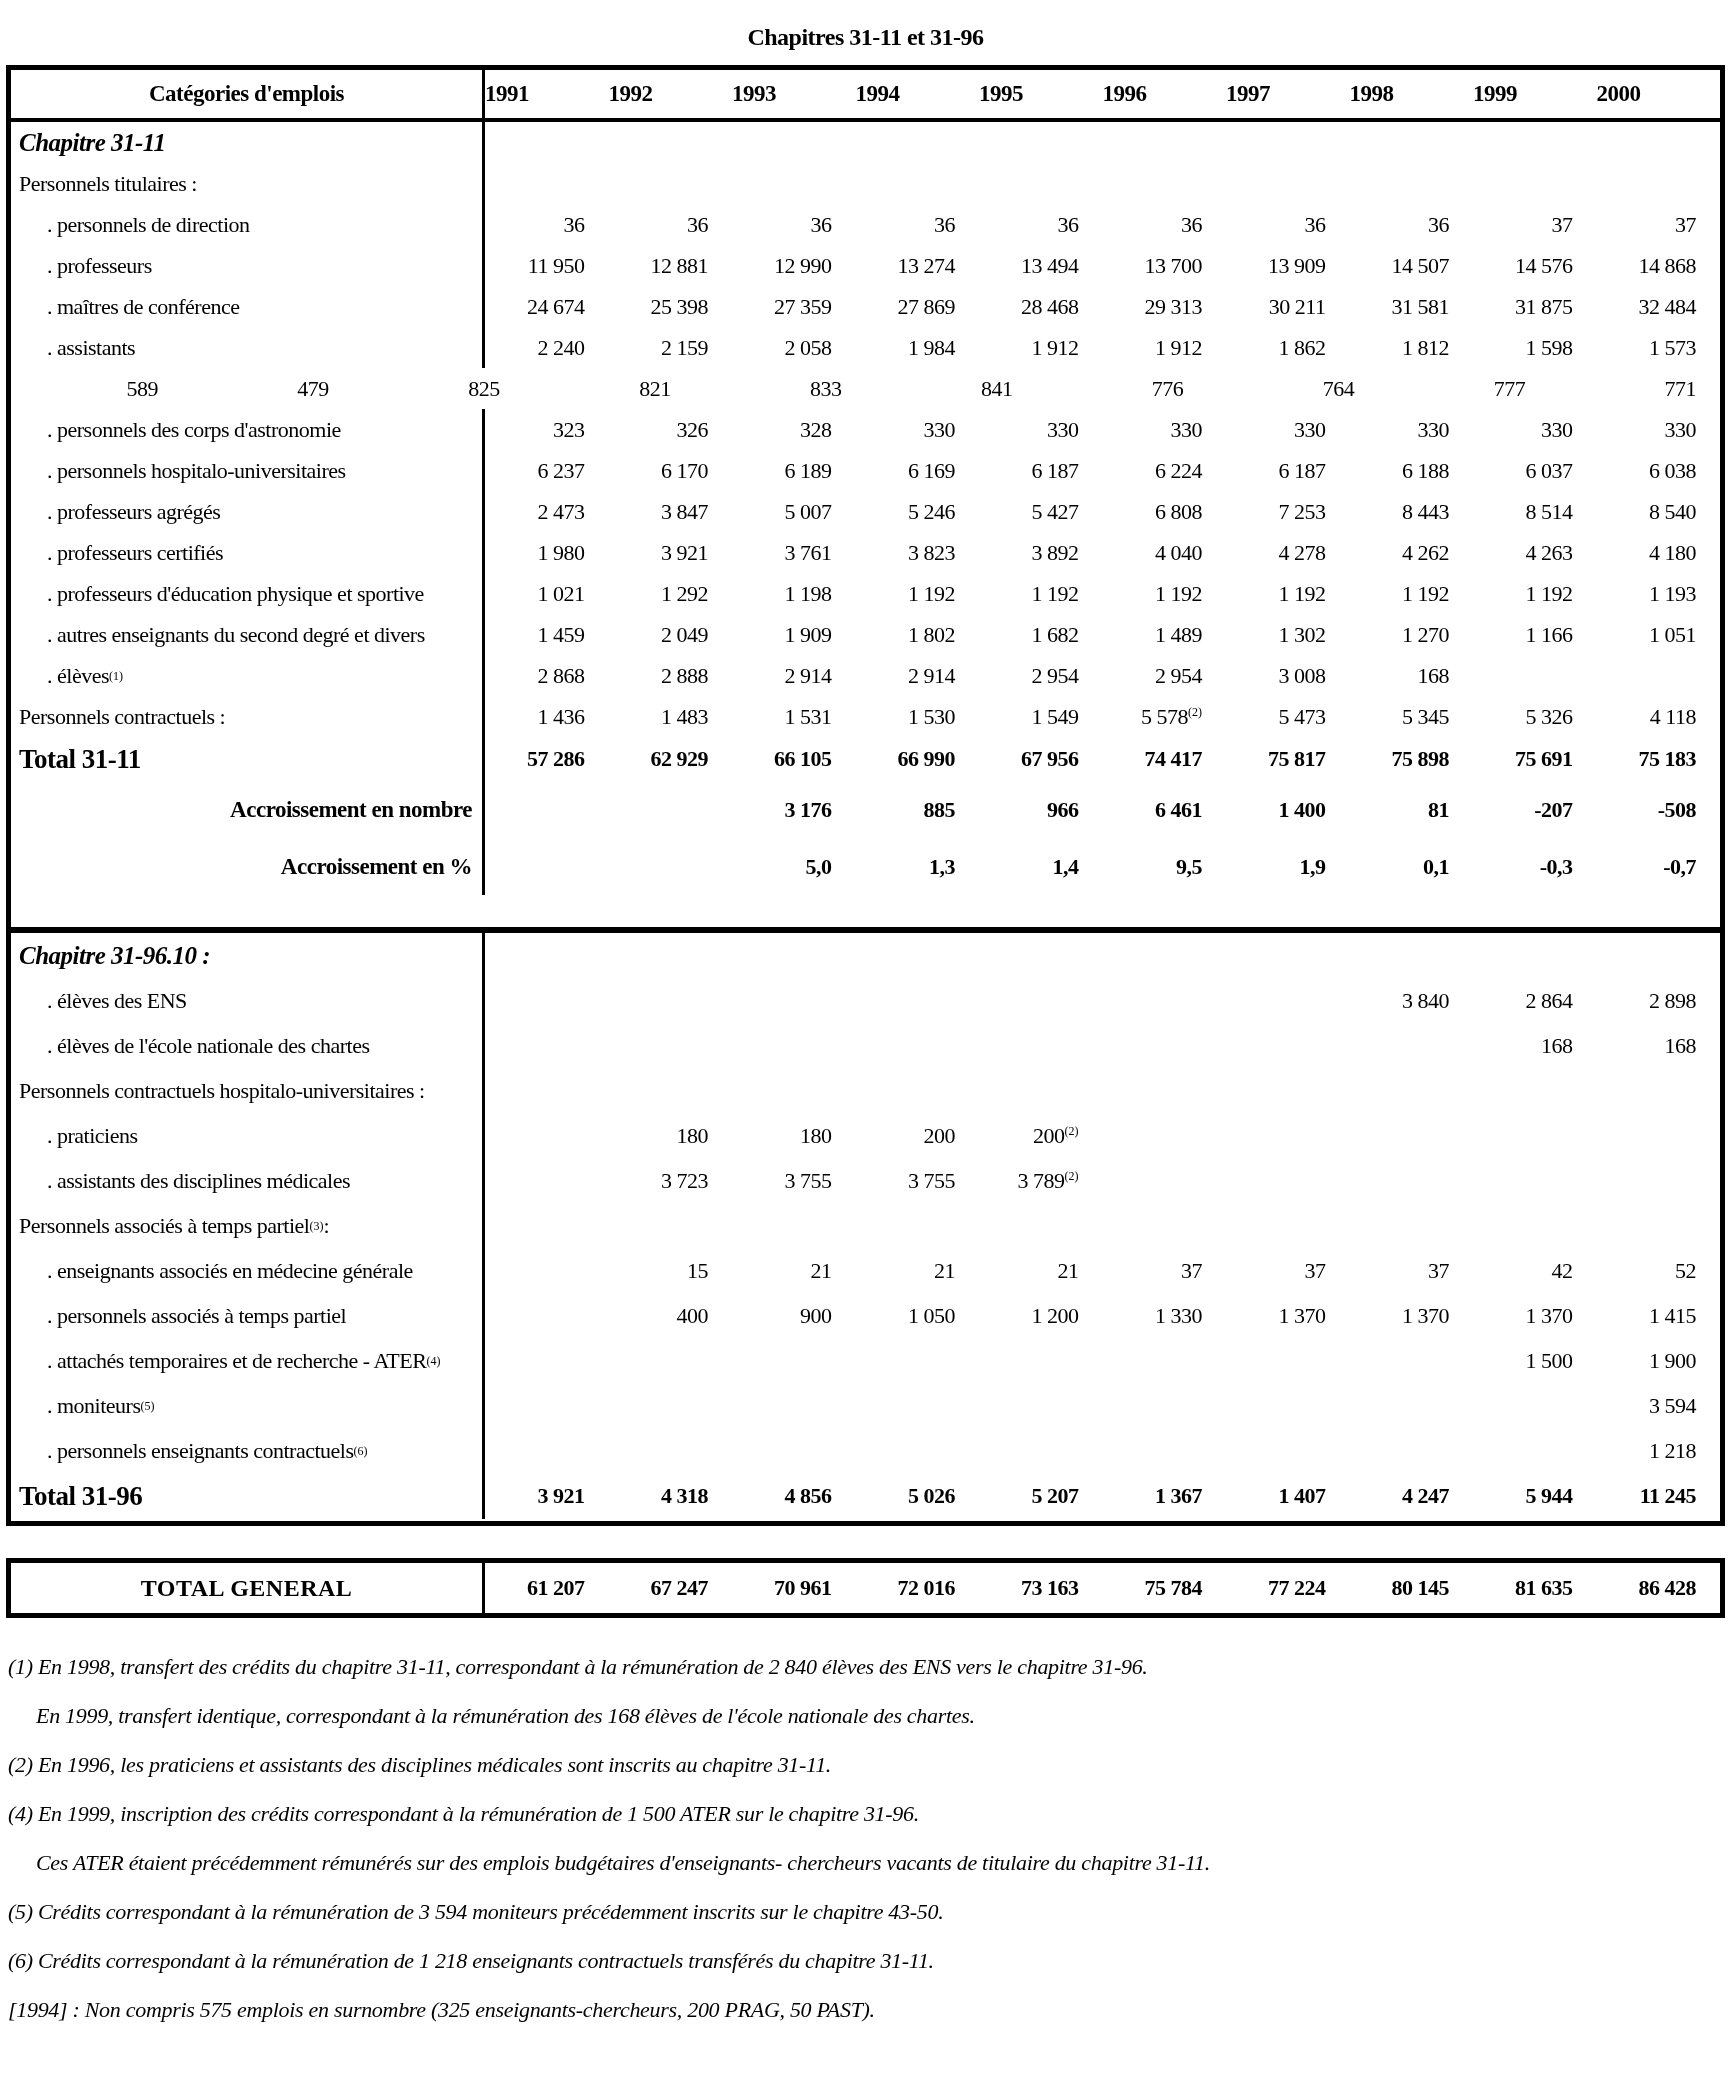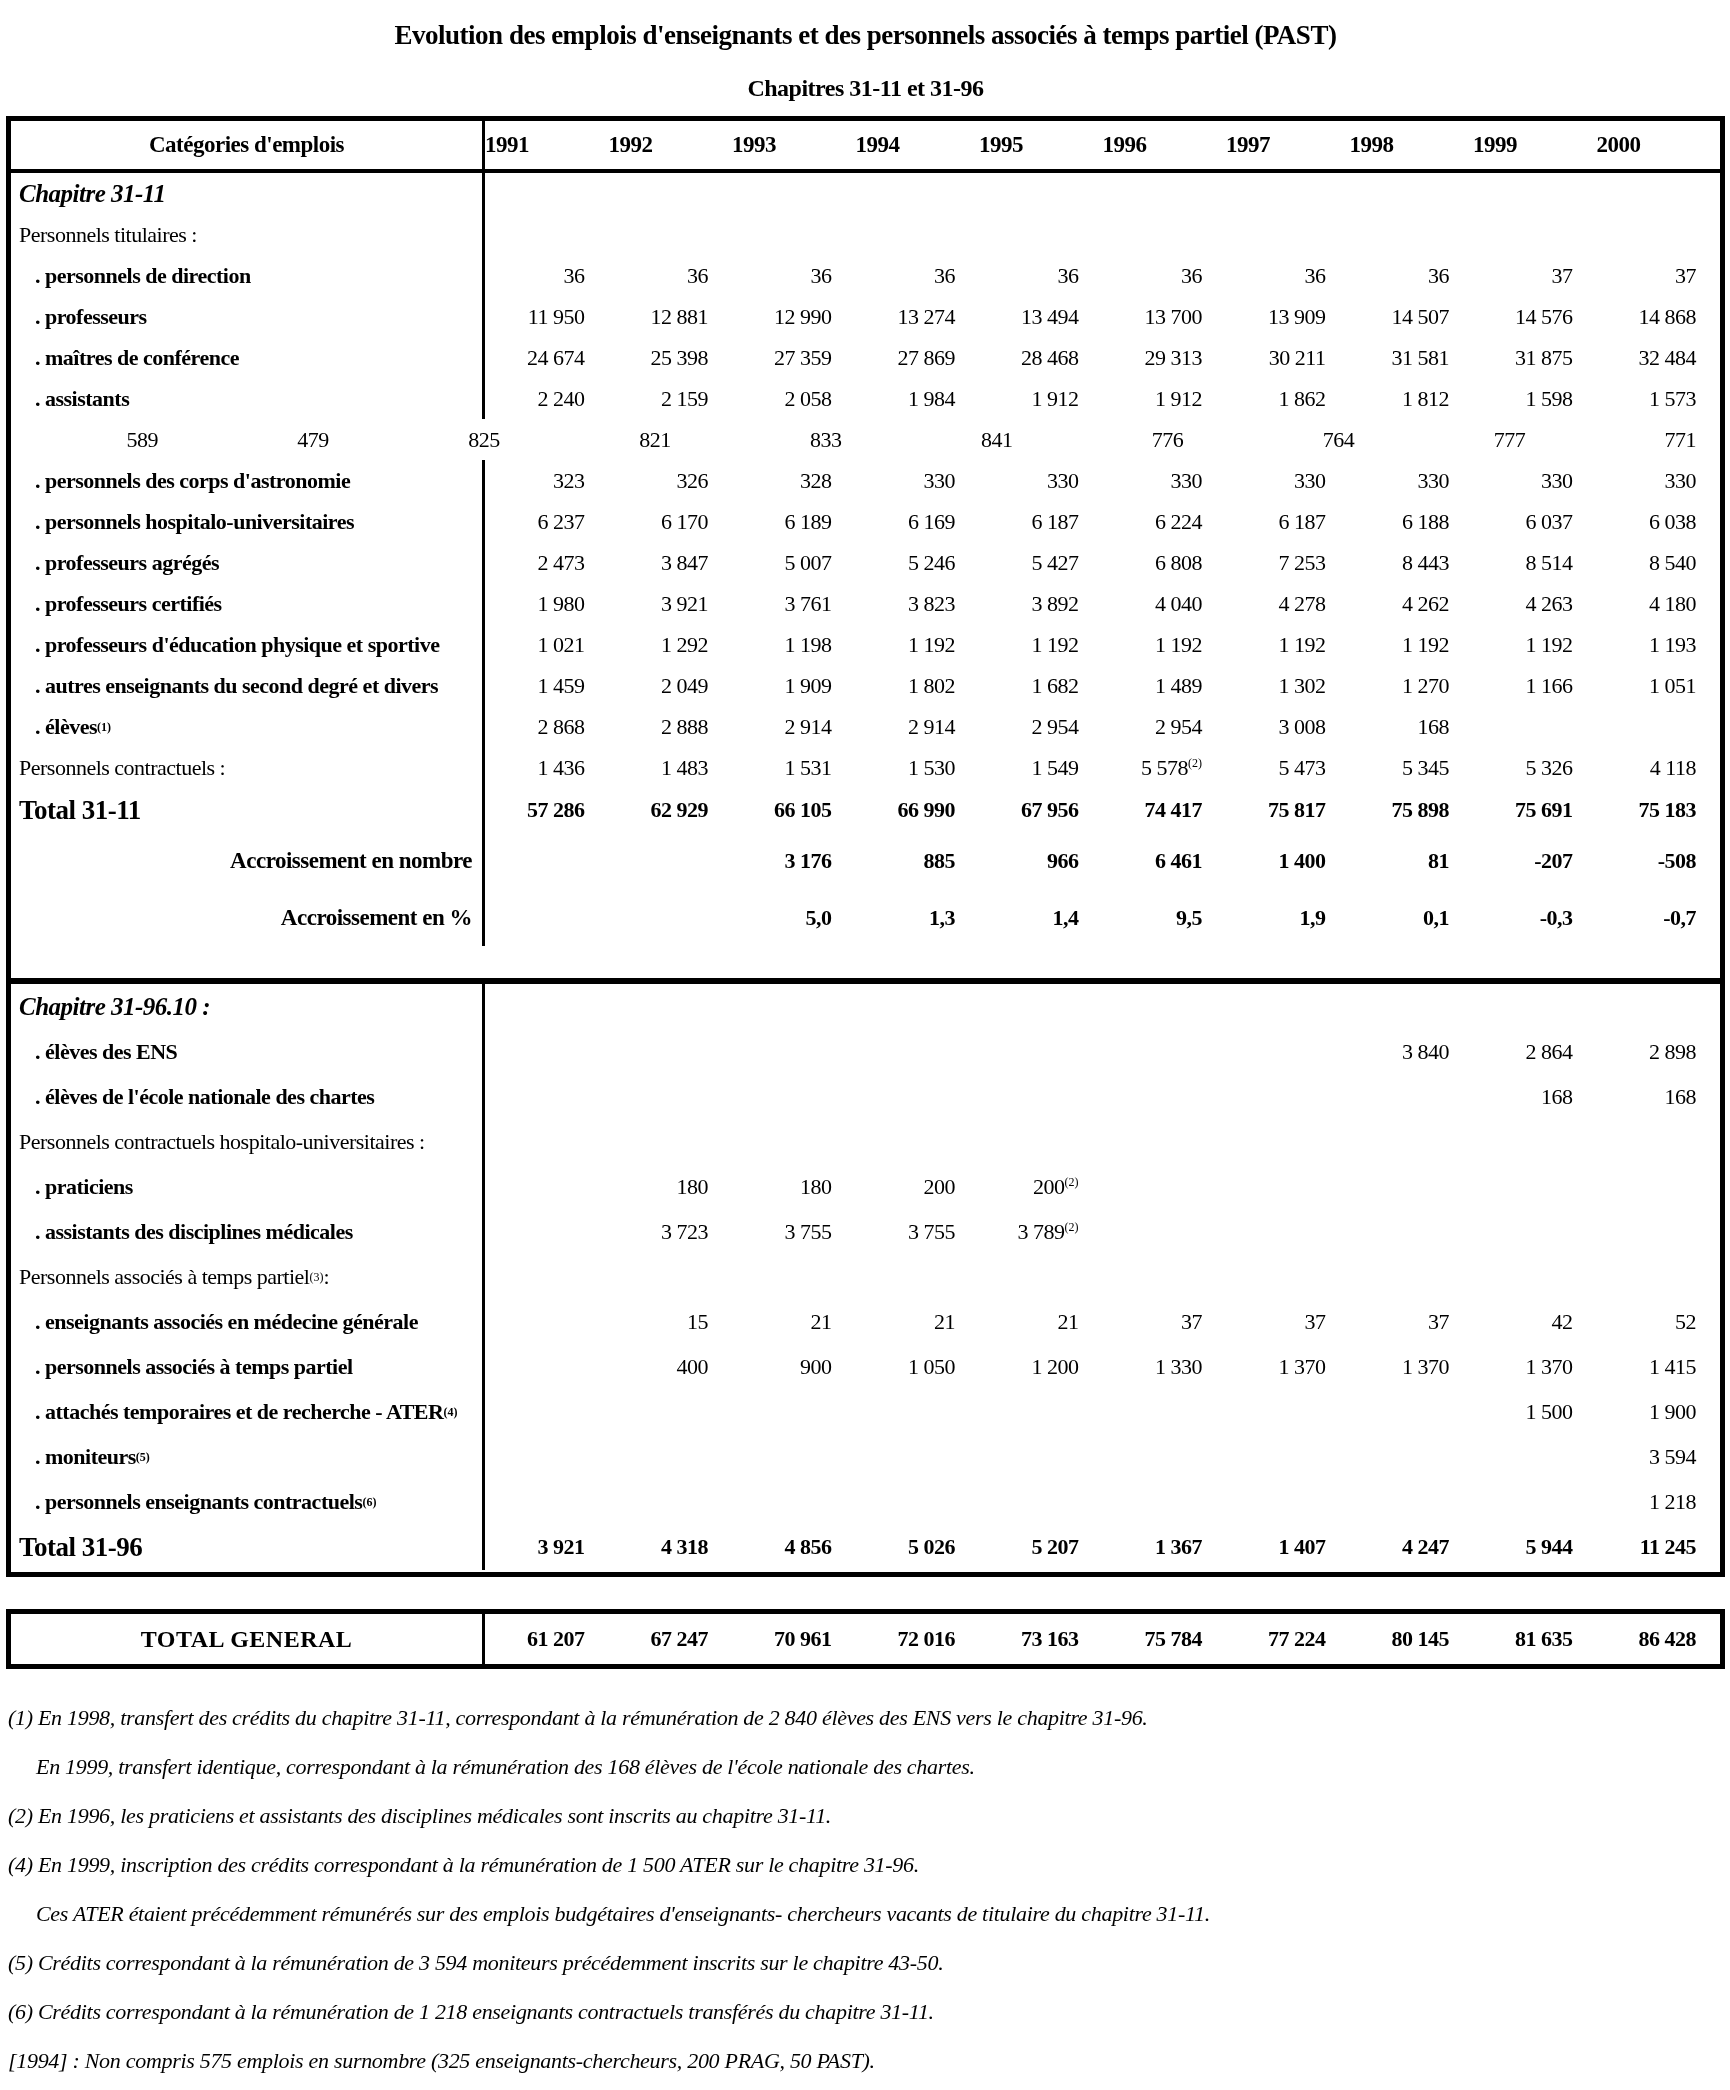--- a/index.html
+++ b/index.html
@@ -12,21 +12,21 @@
   .t-row{display:flex;align-items:center;min-height:41px;}
   .t-label{width:474px;flex:0 0 474px;box-sizing:border-box;padding-left:8px;border-right:3px solid #000;font-size:22px;letter-spacing:-0.5px;align-self:stretch;display:flex;align-items:center;}
   .t-cell{flex:1 1 0;text-align:right;box-sizing:border-box;padding-right:24px;font-size:22px;letter-spacing:-0.5px;white-space:nowrap;}
 
   .t-head{min-height:48px;border-bottom:4px solid #000;font-weight:bold;}
   .t-head .t-label{justify-content:center;padding-left:0;font-size:23px;text-align:right;}
   .t-head .t-cell{text-align:left;padding-right:10px;font-size:23px;}
 
   .row-chapter .t-label{font-weight:bold;font-style:italic;font-size:25px;}
   .row-group .t-label{font-size:22px;}
-  .row-item .t-label{padding-left:24px;font-weight:bold;}
+  .row-item .t-label{padding-left:36px;}
   .row-total{font-weight:bold;min-height:44px;}
   .row-total .t-label{font-size:27px;}
   .row-accr{font-weight:bold;min-height:57px;}
   .row-accr .t-label{justify-content:flex-end;padding-right:10px;text-align:right;font-size:23px;}
   .section-1{padding-bottom:32px;}
   .section-2{border-top:6px solid #000;padding-bottom:2px;}
   .section-2 .t-row{min-height:45px;}
   .section-2 .row-total{min-height:46px;}
 
   .total-box{margin-top:32px;}
@@ -36,21 +36,20 @@
   sup{font-size:12px;line-height:0;vertical-align:super;letter-spacing:0;}
 
   .footnotes{margin:36px 8px 0 8px;font-style:italic;font-size:22px;letter-spacing:-0.3px;}
   .note{margin-bottom:23px;}
   .note.indent{padding-left:28px;}
 </style>
 </head>
 <body>
 
 <div class="page">
-  <div class="doc-title">Evolution des emplois d'enseignants et des personnels associés à temps partiel (PAST)</div>
   <div class="doc-subtitle">Chapitres 31-11 et 31-96</div>
 
   <div class="table-box">
     <div class="t-row t-head">
       <div class="t-label">Catégories d'emplois</div>
     <div class="t-cell">1991</div>
         <div class="t-cell">1992</div>
         <div class="t-cell">1993</div>
         <div class="t-cell">1994</div>
         <div class="t-cell">1995</div>

